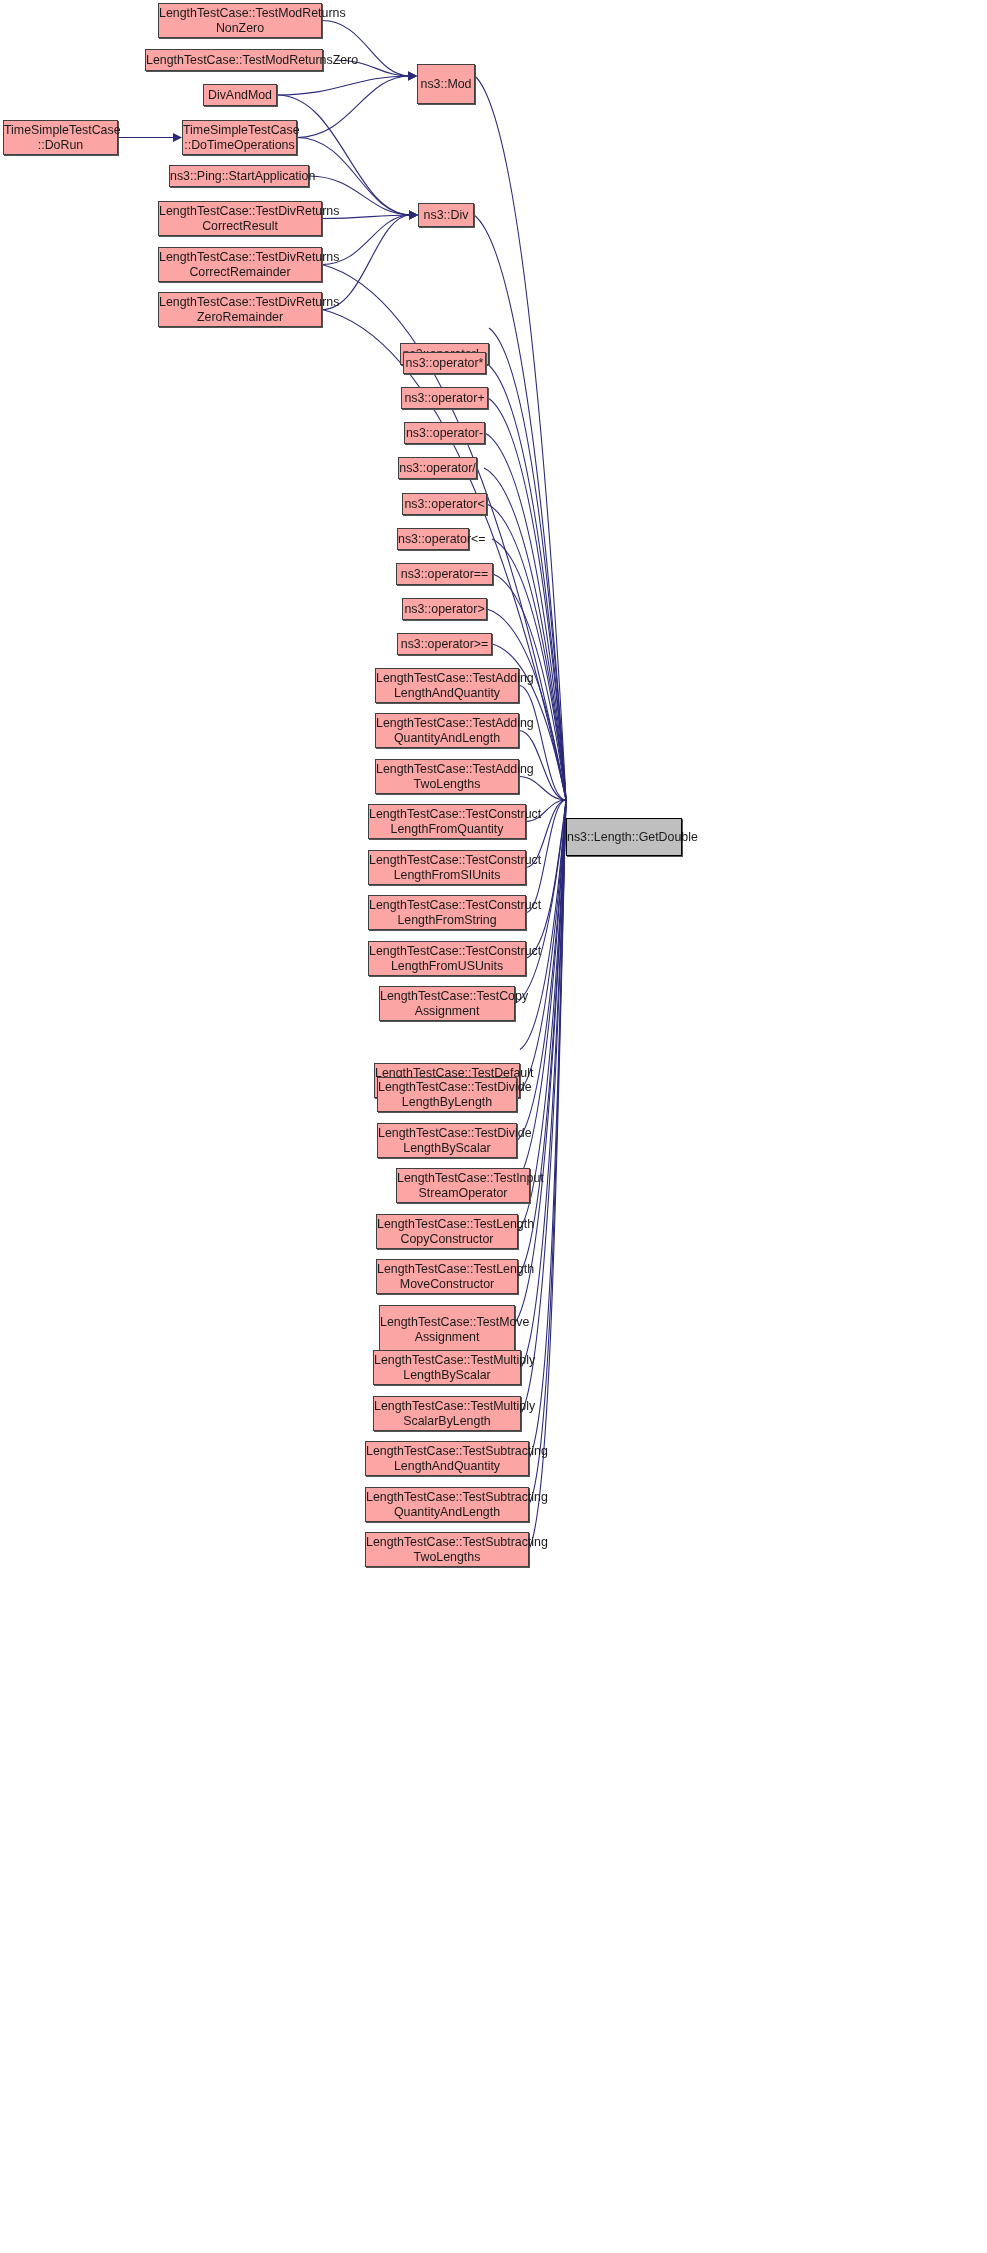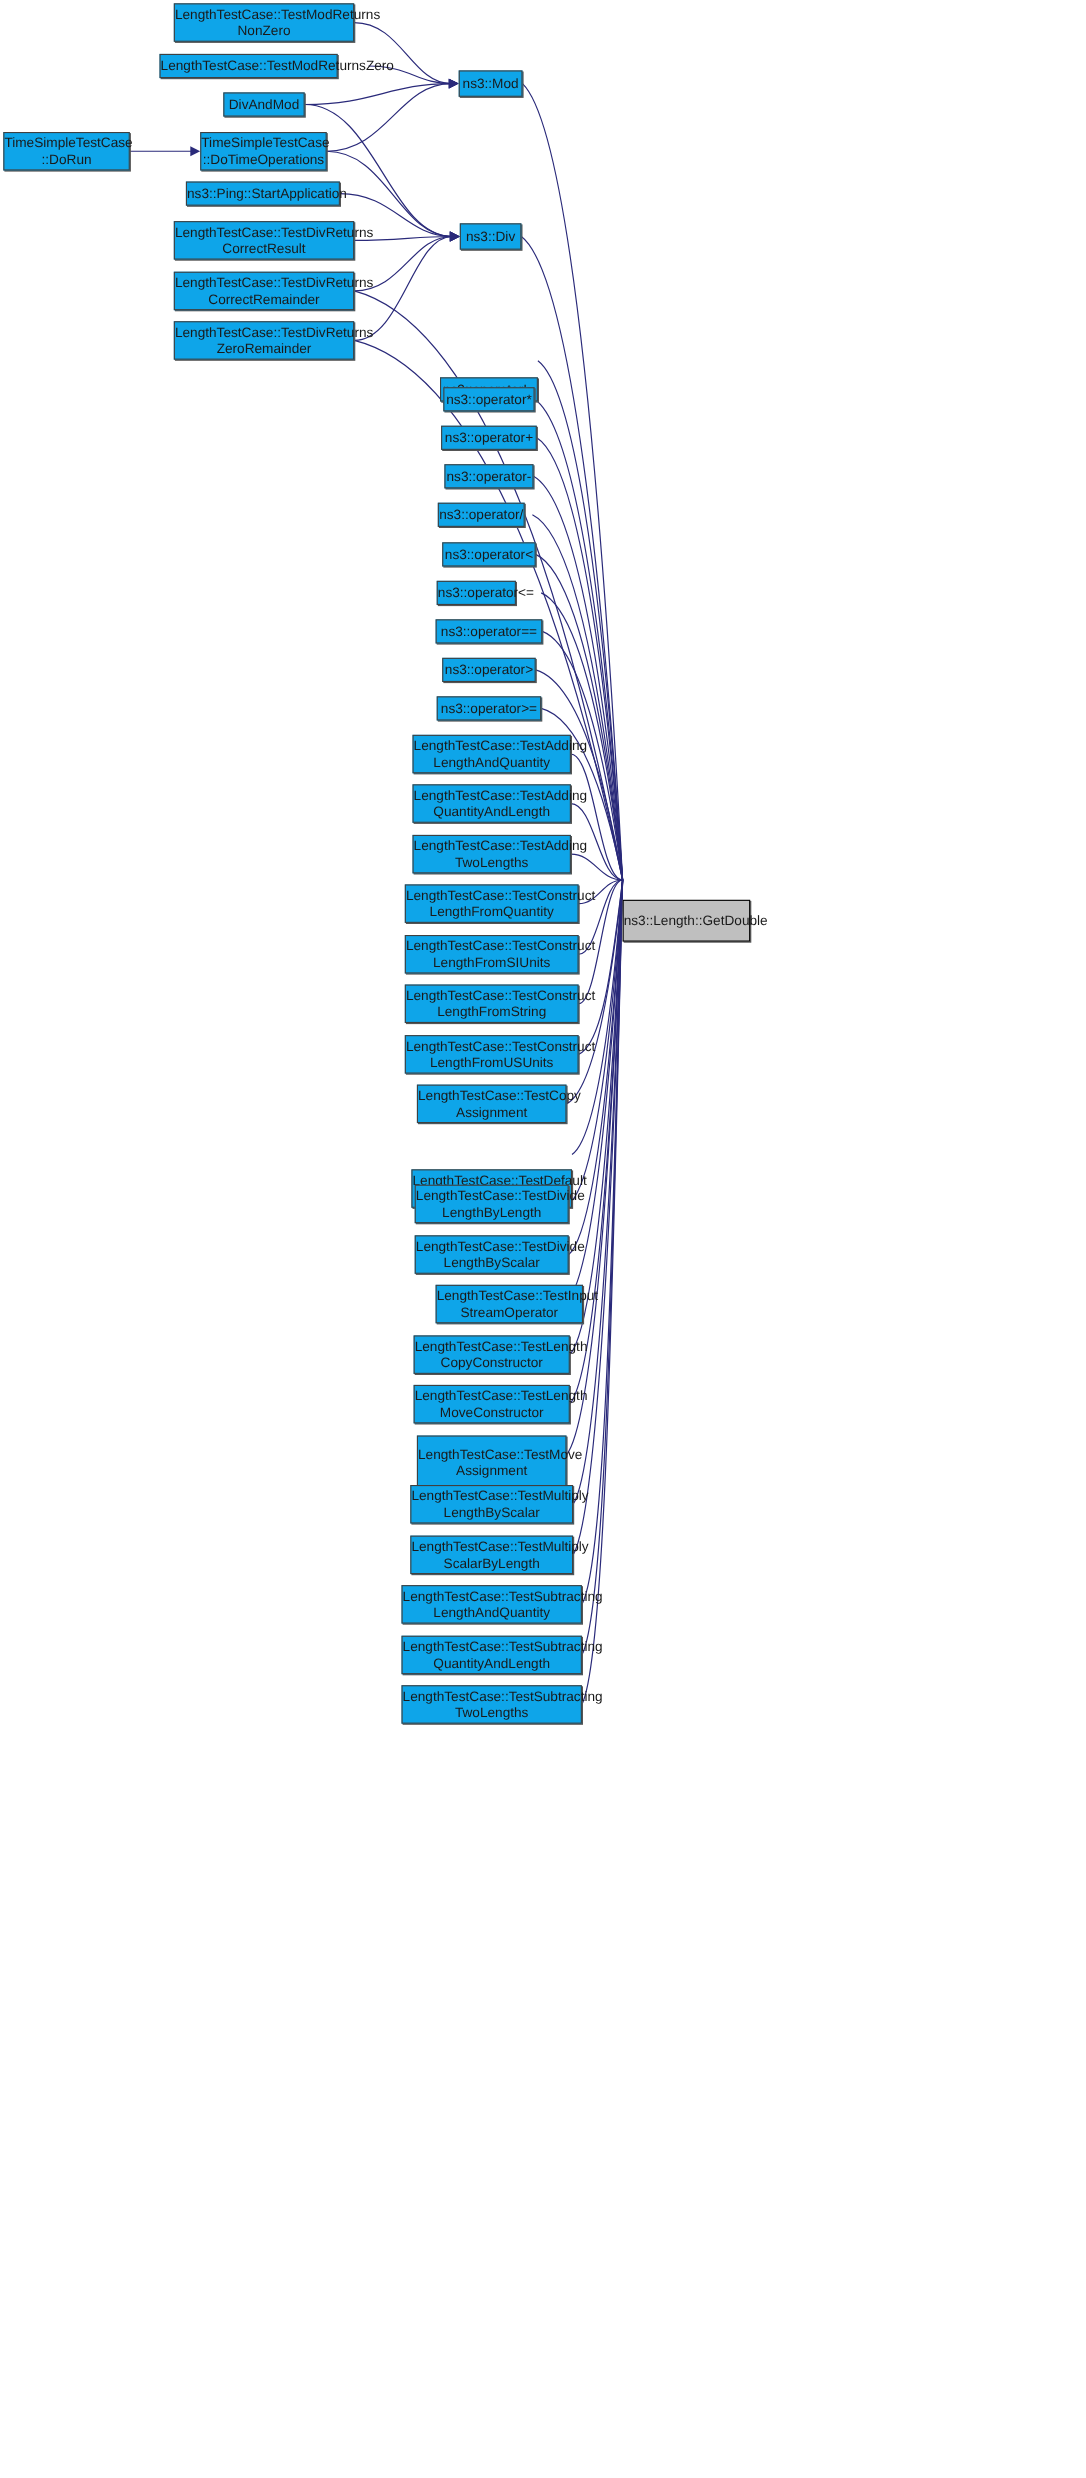--- a/index.html
+++ b/index.html
@@ -26,21 +26,21 @@
     left: 0;
     top: 0;
     width: 987px;
     height: 2253px;
     pointer-events: none;
   }
   .node {
     position: absolute;
     box-sizing: border-box;
     border: 1px solid #404040;
-    background: #0ea5e9;
+    background: #fca5a5;
     color: #1a1a1a;
     font-size: 12.4px;
     line-height: 15px;
     text-align: center;
     display: flex;
     align-items: center;
     justify-content: center;
     white-space: pre-line;
     cursor: pointer;
     box-shadow: 1px 1px 0 0 #555555;
@@ -112,25 +112,25 @@
       <path d="M 518 1231.5 C 541.76 1205.61, 556.76 994.175, 566 800" fill="none" stroke="#2a2a7a" stroke-width="1.1"></path>
       <path d="M 518 1276.5 C 541.76 1247.91, 556.76 1014.425, 566 800" fill="none" stroke="#2a2a7a" stroke-width="1.1"></path>
       <path d="M 515 1322.5 C 540.245 1291.15, 556.1825 1035.125, 566 800" fill="none" stroke="#2a2a7a" stroke-width="1.1"></path>
       <path d="M 521 1367.5 C 543.5 1333.45, 557.25 1055.375, 566 800" fill="none" stroke="#2a2a7a" stroke-width="1.1"></path>
       <path d="M 521 1413.5 C 543.5 1376.69, 557.25 1076.075, 566 800" fill="none" stroke="#2a2a7a" stroke-width="1.1"></path>
       <path d="M 529 1458.5 C 551.5 1418.99, 557.25 1096.325, 566 800" fill="none" stroke="#2a2a7a" stroke-width="1.1"></path>
       <path d="M 529 1504.5 C 551.5 1462.23, 557.25 1117.025, 566 800" fill="none" stroke="#2a2a7a" stroke-width="1.1"></path>
       <path d="M 529 1549.5 C 551.5 1504.53, 557.25 1137.275, 566 800" fill="none" stroke="#2a2a7a" stroke-width="1.1"></path>
     </svg>
 <div class="node target" style="left: 566px; top: 818px; width: 116px; height: 38px;"><span class="node-label">ns3::Length::GetDouble</span></div>
-    <div class="node" style="left: 417px; top: 64px; width: 58px; height: 24px;"><span class="node-label">ns3::Mod</span></div>
+    <div class="node" style="left: 417px; top: 64px; width: 58px; height: 40px;"><span class="node-label">ns3::Mod</span></div>
     <div class="node" style="left: 418px; top: 203px; width: 56px; height: 24px;"><span class="node-label">ns3::Div</span></div>
     <div class="node" style="left: 158px; top: 3px; width: 164px; height: 35px;"><span class="node-label">LengthTestCase::TestModReturns
 NonZero</span></div>
-    <div class="node" style="left: 145px; top: 49px; width: 162px; height: 22px;"><span class="node-label">LengthTestCase::TestModReturnsZero</span></div>
+    <div class="node" style="left: 145px; top: 49px; width: 178px; height: 22px;"><span class="node-label">LengthTestCase::TestModReturnsZero</span></div>
     <div class="node" style="left: 203px; top: 84px; width: 74px; height: 22px;"><span class="node-label">DivAndMod</span></div>
     <div class="node" style="left: 3px; top: 120px; width: 115px; height: 35px;"><span class="node-label">TimeSimpleTestCase
 ::DoRun</span></div>
     <div class="node" style="left: 182px; top: 120px; width: 115px; height: 35px;"><span class="node-label">TimeSimpleTestCase
 ::DoTimeOperations</span></div>
     <div class="node" style="left: 169px; top: 165px; width: 140px; height: 22px;"><span class="node-label">ns3::Ping::StartApplication</span></div>
     <div class="node" style="left: 158px; top: 201px; width: 164px; height: 35px;"><span class="node-label">LengthTestCase::TestDivReturns
 CorrectResult</span></div>
     <div class="node" style="left: 158px; top: 247px; width: 164px; height: 35px;"><span class="node-label">LengthTestCase::TestDivReturns
 CorrectRemainder</span></div>

